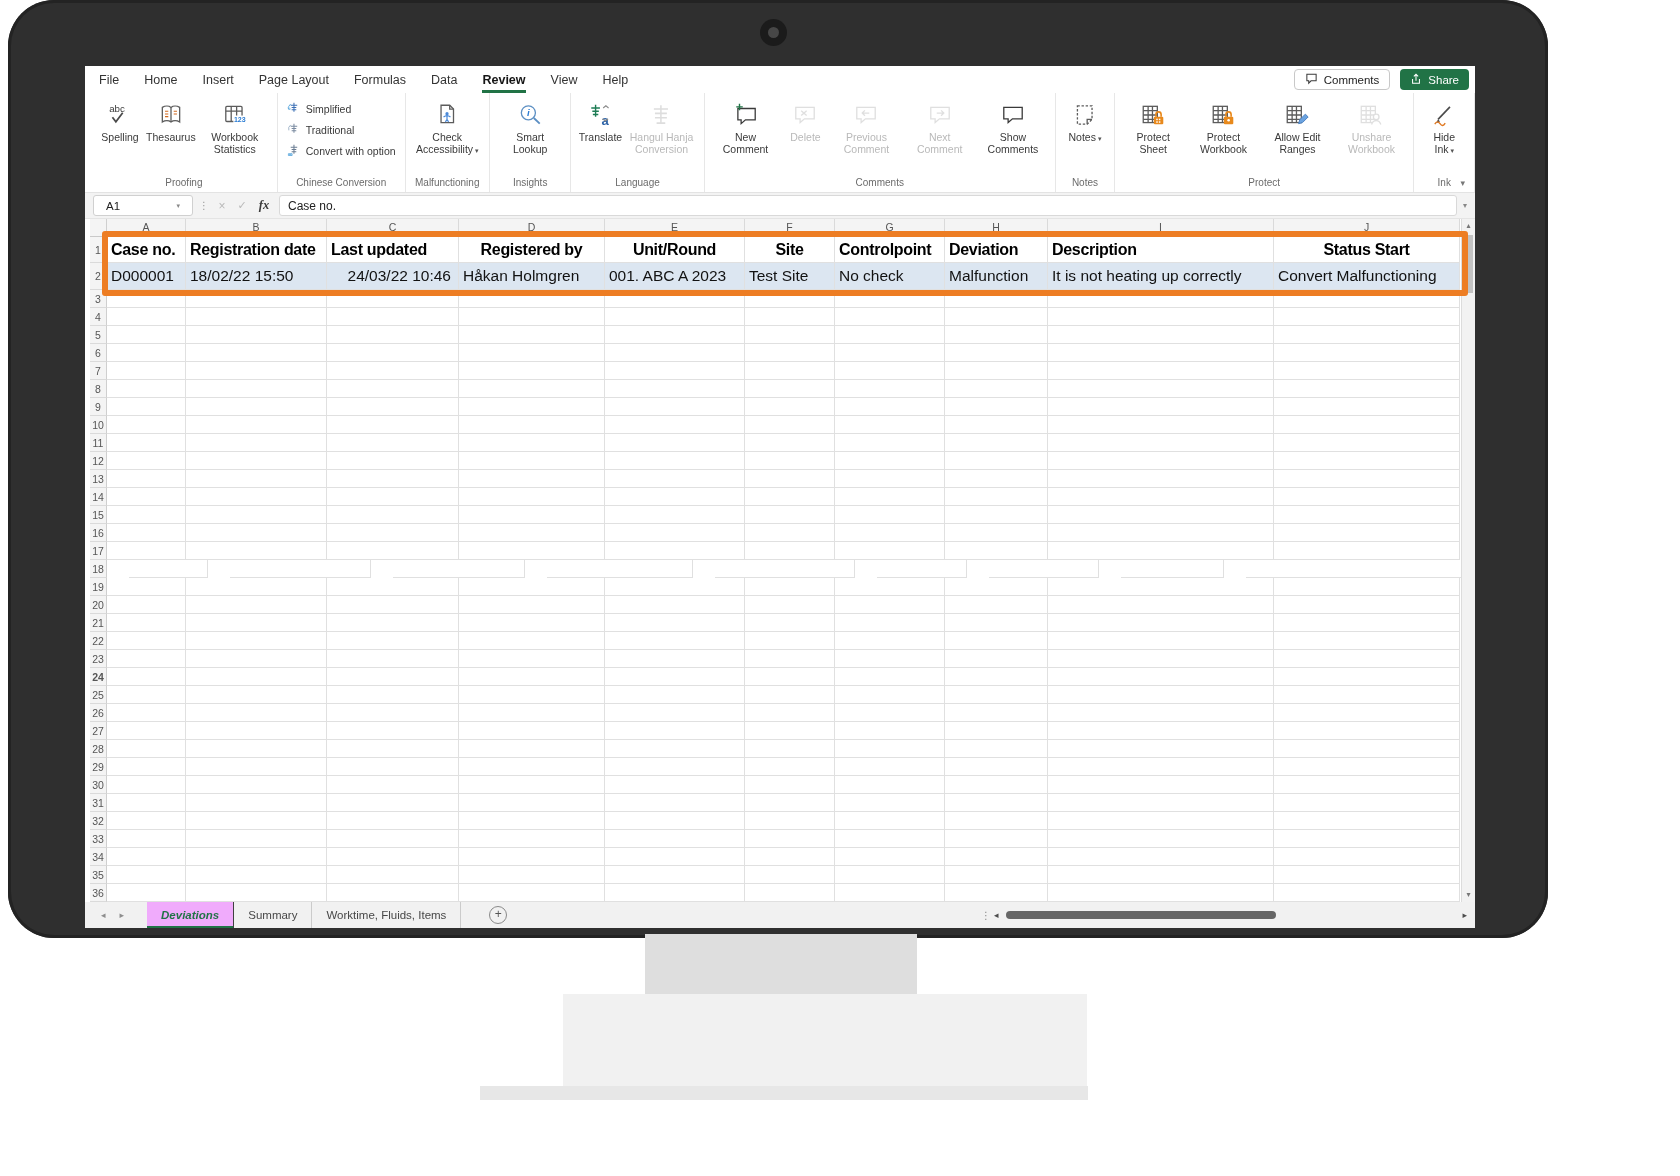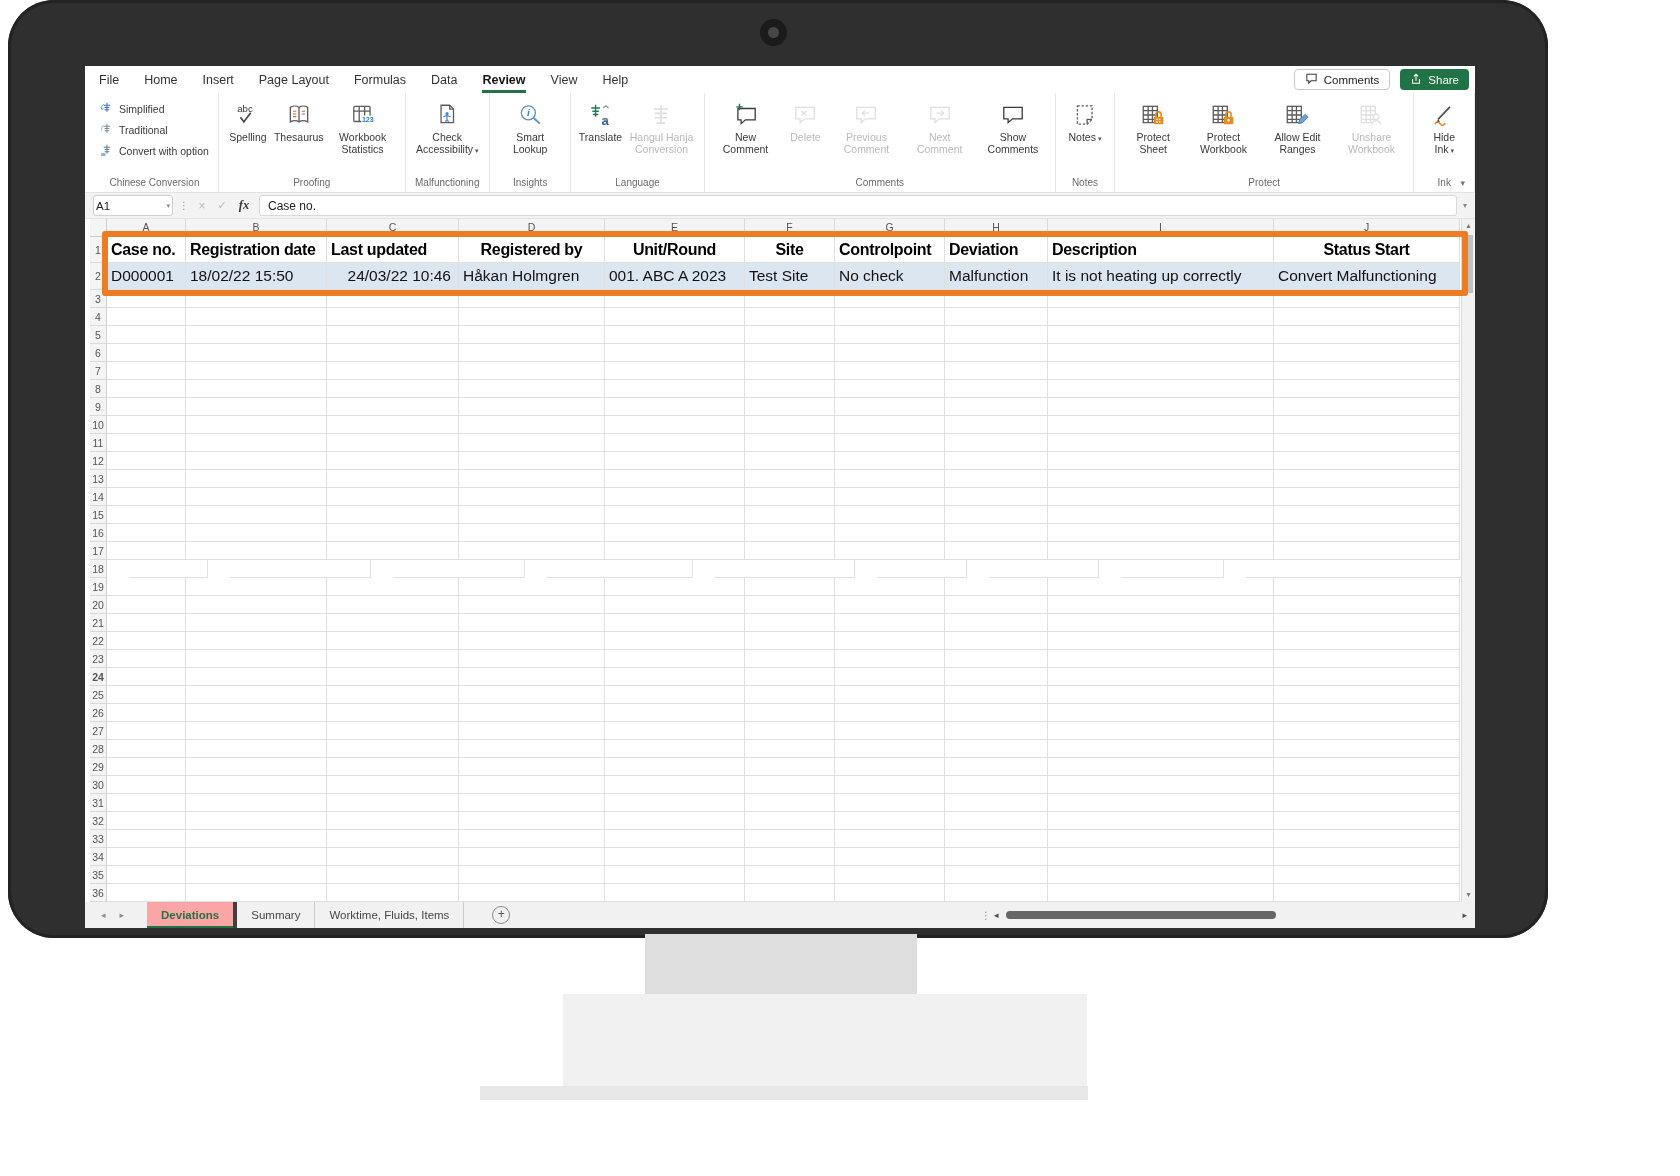--- a/index.html
+++ b/index.html
@@ -41,21 +41,21 @@
   .chev{font-size:7px;color:#555;margin-left:2px;}
   .smallgrp .rbtns{flex-direction:column;align-items:flex-start;justify-content:flex-start;padding-top:2px;}
   .rbtn-small{display:flex;align-items:center;gap:6px;font-size:10.5px;height:21px;padding:0 4px;color:#3a3a3a;cursor:pointer;white-space:nowrap;}
   .disabled{color:#b9b9b9 !important;cursor:default;}
   .disabled svg{opacity:.45;filter:grayscale(1);}
   .ribbon-collapse{position:absolute;right:10px;bottom:4px;font-size:9px;color:#777;cursor:pointer;}
 
   
   .fbar{height:26px;background:#f3f3f3;display:flex;align-items:center;padding:0 8px;gap:6px;flex:none;border-bottom:1px solid #e4e4e4;box-sizing:border-box;}
   .namebox{width:74px;height:19px;background:#fff;border:1px solid #d0d0d0;border-radius:3px;display:flex;align-items:center;
-           font-size:11.5px;color:#222;padding:0 2px;justify-content:space-between;cursor:pointer;}
+           font-size:11.5px;color:#222;padding:0 12px;justify-content:space-between;cursor:pointer;}
   .nb-chev{font-size:7px;color:#888;}
   .fb-dots{color:#9a9a9a;font-size:10px;}
   .fb-x{color:#b9b9b9;font-size:12px;width:14px;text-align:center;}
   .fb-check{color:#b9b9b9;font-size:11px;width:14px;text-align:center;}
   .fb-fx{font-family:"Liberation Serif","DejaVu Serif",serif;font-style:italic;font-weight:700;font-size:12.5px;color:#3c3c3c;width:18px;text-align:center;}
   .fb-content{flex:1;height:19px;background:#fff;border:1px solid #d9d9d9;border-radius:3px;font-size:12px;color:#222;
               display:flex;align-items:center;padding:0 8px;}
   .fb-expand{font-size:8px;color:#888;}
 
   
@@ -79,21 +79,21 @@
   .vs-up,.vs-down{height:14px;font-size:8px;color:#777;text-align:center;line-height:14px;cursor:pointer;}
   .vs-down{position:absolute;bottom:0;width:100%;}
   .vs-thumb{position:absolute;top:16px;left:2px;right:2px;height:58px;background:#c2c2c2;cursor:grab;}
 
   
   .tabbar{flex:1;background:#f1f1f1;display:flex;align-items:center;position:relative;min-height:23px;}
   .tb-nav{color:#8d8d8d;font-size:9px;margin:0 7px;cursor:pointer;}
   .tb-nav:first-child{margin-left:16px;}
   .sheet-tabs{display:flex;height:100%;margin-left:16px;}
   .sheet-tab{padding:0 14px;font-size:11.5px;color:#474747;display:flex;align-items:center;border-right:1px solid #cbcbcb;cursor:pointer;white-space:nowrap;}
-  .sheet-tab.active{background:#fca5a5;color:#217346;font-weight:700;box-shadow:inset 0 -2px 0 #217346;border-right:4px solid #404040;}
+  .sheet-tab.active{background:#f0abfc;color:#217346;font-weight:700;box-shadow:inset 0 -2px 0 #217346;border-right:1px solid #404040;font-style:italic;}
   .tb-plus{width:16px;height:16px;border:1px solid #8a8a8a;border-radius:50%;font-size:12px;line-height:14px;text-align:center;color:#555;margin-left:28px;cursor:pointer;}
   .tb-dots{position:absolute;left:896px;color:#8a8a8a;font-size:10px;cursor:col-resize;}
   .hs-left{position:absolute;left:909px;color:#4c4c4c;font-size:9px;cursor:pointer;}
   .hs-thumb{position:absolute;left:921px;top:50%;transform:translateY(-50%);width:270px;height:8px;border-radius:4px;background:#666;cursor:grab;}
   .hs-right{position:absolute;right:8px;color:#4c4c4c;font-size:9px;cursor:pointer;}
 </style>
 </head>
 <body>
 
 <div class="page">
@@ -128,20 +128,55 @@
                   <path d="M7 9V2M4.5 4L7 1.5 9.5 4"></path>
                   <path d="M3 7v5h8V7"></path>
                 </svg></span>
             <span>Share</span>
           </button>
         </div>
       </div>
 
       <div class="ribbon">
         <div class="ribbon-groups">
+            <div class="rgroup">
+              <div class="rbtns">
+                <div class="rbtn">
+                  <span class="ricon">
+                    <svg width="26" height="26" viewBox="0 0 24 24" fill="none" stroke="#5c5c5c" stroke-width="1.2">
+                      <text x="2" y="9" font-size="9" fill="#3a3a3a" stroke="none" font-family="sans-serif">abc</text>
+                      <path d="M5 14l3.2 4.2L14.5 10" stroke="#4a4a4a" stroke-width="1.6"></path>
+                    </svg>
+                  </span>
+                  <span class="rtext"><span>Spelling</span></span>
+                </div>
+                <div class="rbtn">
+                  <span class="ricon">
+                    <svg width="26" height="26" viewBox="0 0 24 24" fill="none" stroke="#5c5c5c" stroke-width="1.2">
+                      <path d="M12 5c-2-1.6-5.5-1.6-8 0v13.5c2.5-1.6 6-1.6 8 0 2-1.6 5.5-1.6 8 0V5c-2.5-1.6-6-1.6-8 0z"></path>
+                      <path d="M12 5v13.5"></path>
+                      <path d="M6.5 8.5h3M6.5 11h3M6.5 13.5h3M14.5 8.5h3M14.5 11h3" stroke="#d2691e" stroke-width="1"></path>
+                    </svg>
+                  </span>
+                  <span class="rtext"><span>Thesaurus</span></span>
+                </div>
+                <div class="rbtn">
+                  <span class="ricon">
+                    <svg width="26" height="26" viewBox="0 0 24 24" fill="none" stroke="#5c5c5c" stroke-width="1.2">
+                      <rect x="3.5" y="4" width="15" height="14" rx="1"></rect>
+                      <path d="M3.5 8.5h15M8.5 4v14M13.5 4v14"></path>
+                      <rect x="10.5" y="12.5" width="11" height="7" fill="#fff" stroke="none"></rect>
+                      <text x="11" y="18.5" font-size="6.5" fill="#2b7cd3" stroke="none" font-weight="bold">123</text>
+                    </svg>
+                  </span>
+                  <span class="rtext"><span>Workbook Statistics</span></span>
+                </div>
+              </div>
+              <div class="rgroup-label">Proofing</div>
+            </div>
             <div class="rgroup smallgrp">
               <div class="rbtns">
                 <div class="rbtn-small">
                   <span class="ricon"><svg width="13" height="13" viewBox="0 0 14 14" fill="none">
                       <path d="M4 4.5h7M7.5 2v9.5M5 7h5M5 9.5h5" stroke="#3b6fb5" stroke-width="1.1"></path>
                       <path d="M2 9A5 5 0 0 1 4 3.2M2 9l-1-1.8M2 9l1.9-.5" stroke="#58a6dc" stroke-width="1"></path>
                     </svg></span>
                   <span class="rtext"><span>Simplified</span></span>
                 </div>
                 <div class="rbtn-small">
@@ -153,55 +188,20 @@
                 </div>
                 <div class="rbtn-small">
                   <span class="ricon"><svg width="13" height="13" viewBox="0 0 14 14" fill="none">
                       <path d="M4 4.5h7M7.5 2v9.5M5 7h5M5 9.5h5" stroke="#6a7c92" stroke-width="1.1"></path>
                       <path d="M1.5 11.5h4v2h-4zM2.2 12.5h2.6" stroke="#58a6dc" stroke-width=".9"></path>
                     </svg></span>
                   <span class="rtext"><span>Convert with option</span></span>
                 </div>
               </div>
               <div class="rgroup-label">Chinese Conversion</div>
-            </div>
-            <div class="rgroup">
-              <div class="rbtns">
-                <div class="rbtn">
-                  <span class="ricon">
-                    <svg width="26" height="26" viewBox="0 0 24 24" fill="none" stroke="#5c5c5c" stroke-width="1.2">
-                      <text x="2" y="9" font-size="9" fill="#3a3a3a" stroke="none" font-family="sans-serif">abc</text>
-                      <path d="M5 14l3.2 4.2L14.5 10" stroke="#4a4a4a" stroke-width="1.6"></path>
-                    </svg>
-                  </span>
-                  <span class="rtext"><span>Spelling</span></span>
-                </div>
-                <div class="rbtn">
-                  <span class="ricon">
-                    <svg width="26" height="26" viewBox="0 0 24 24" fill="none" stroke="#5c5c5c" stroke-width="1.2">
-                      <path d="M12 5c-2-1.6-5.5-1.6-8 0v13.5c2.5-1.6 6-1.6 8 0 2-1.6 5.5-1.6 8 0V5c-2.5-1.6-6-1.6-8 0z"></path>
-                      <path d="M12 5v13.5"></path>
-                      <path d="M6.5 8.5h3M6.5 11h3M6.5 13.5h3M14.5 8.5h3M14.5 11h3" stroke="#d2691e" stroke-width="1"></path>
-                    </svg>
-                  </span>
-                  <span class="rtext"><span>Thesaurus</span></span>
-                </div>
-                <div class="rbtn">
-                  <span class="ricon">
-                    <svg width="26" height="26" viewBox="0 0 24 24" fill="none" stroke="#5c5c5c" stroke-width="1.2">
-                      <rect x="3.5" y="4" width="15" height="14" rx="1"></rect>
-                      <path d="M3.5 8.5h15M8.5 4v14M13.5 4v14"></path>
-                      <rect x="10.5" y="12.5" width="11" height="7" fill="#fff" stroke="none"></rect>
-                      <text x="11" y="18.5" font-size="6.5" fill="#2b7cd3" stroke="none" font-weight="bold">123</text>
-                    </svg>
-                  </span>
-                  <span class="rtext"><span>Workbook Statistics</span></span>
-                </div>
-              </div>
-              <div class="rgroup-label">Proofing</div>
             </div>
             <div class="rgroup">
               <div class="rbtns">
                 <div class="rbtn">
                   <span class="ricon">
                     <svg width="26" height="26" viewBox="0 0 24 24" fill="none" stroke="#5c5c5c" stroke-width="1.2">
                       <path d="M6.5 3h8l3.5 3.5V19h-11.5z"></path>
                       <path d="M14.5 3v3.5H18"></path>
                       <circle cx="12" cy="10.8" r="1.5" fill="#4a89d8" stroke="none"></circle>
                       <path d="M8.8 13.8c1.1-.9 2.1-1.3 3.2-1.3s2.1.4 3.2 1.3M12 12.8v3.4M10.5 18.3l1.5-2.1 1.5 2.1" stroke="#4a89d8" stroke-width="1.1"></path>

